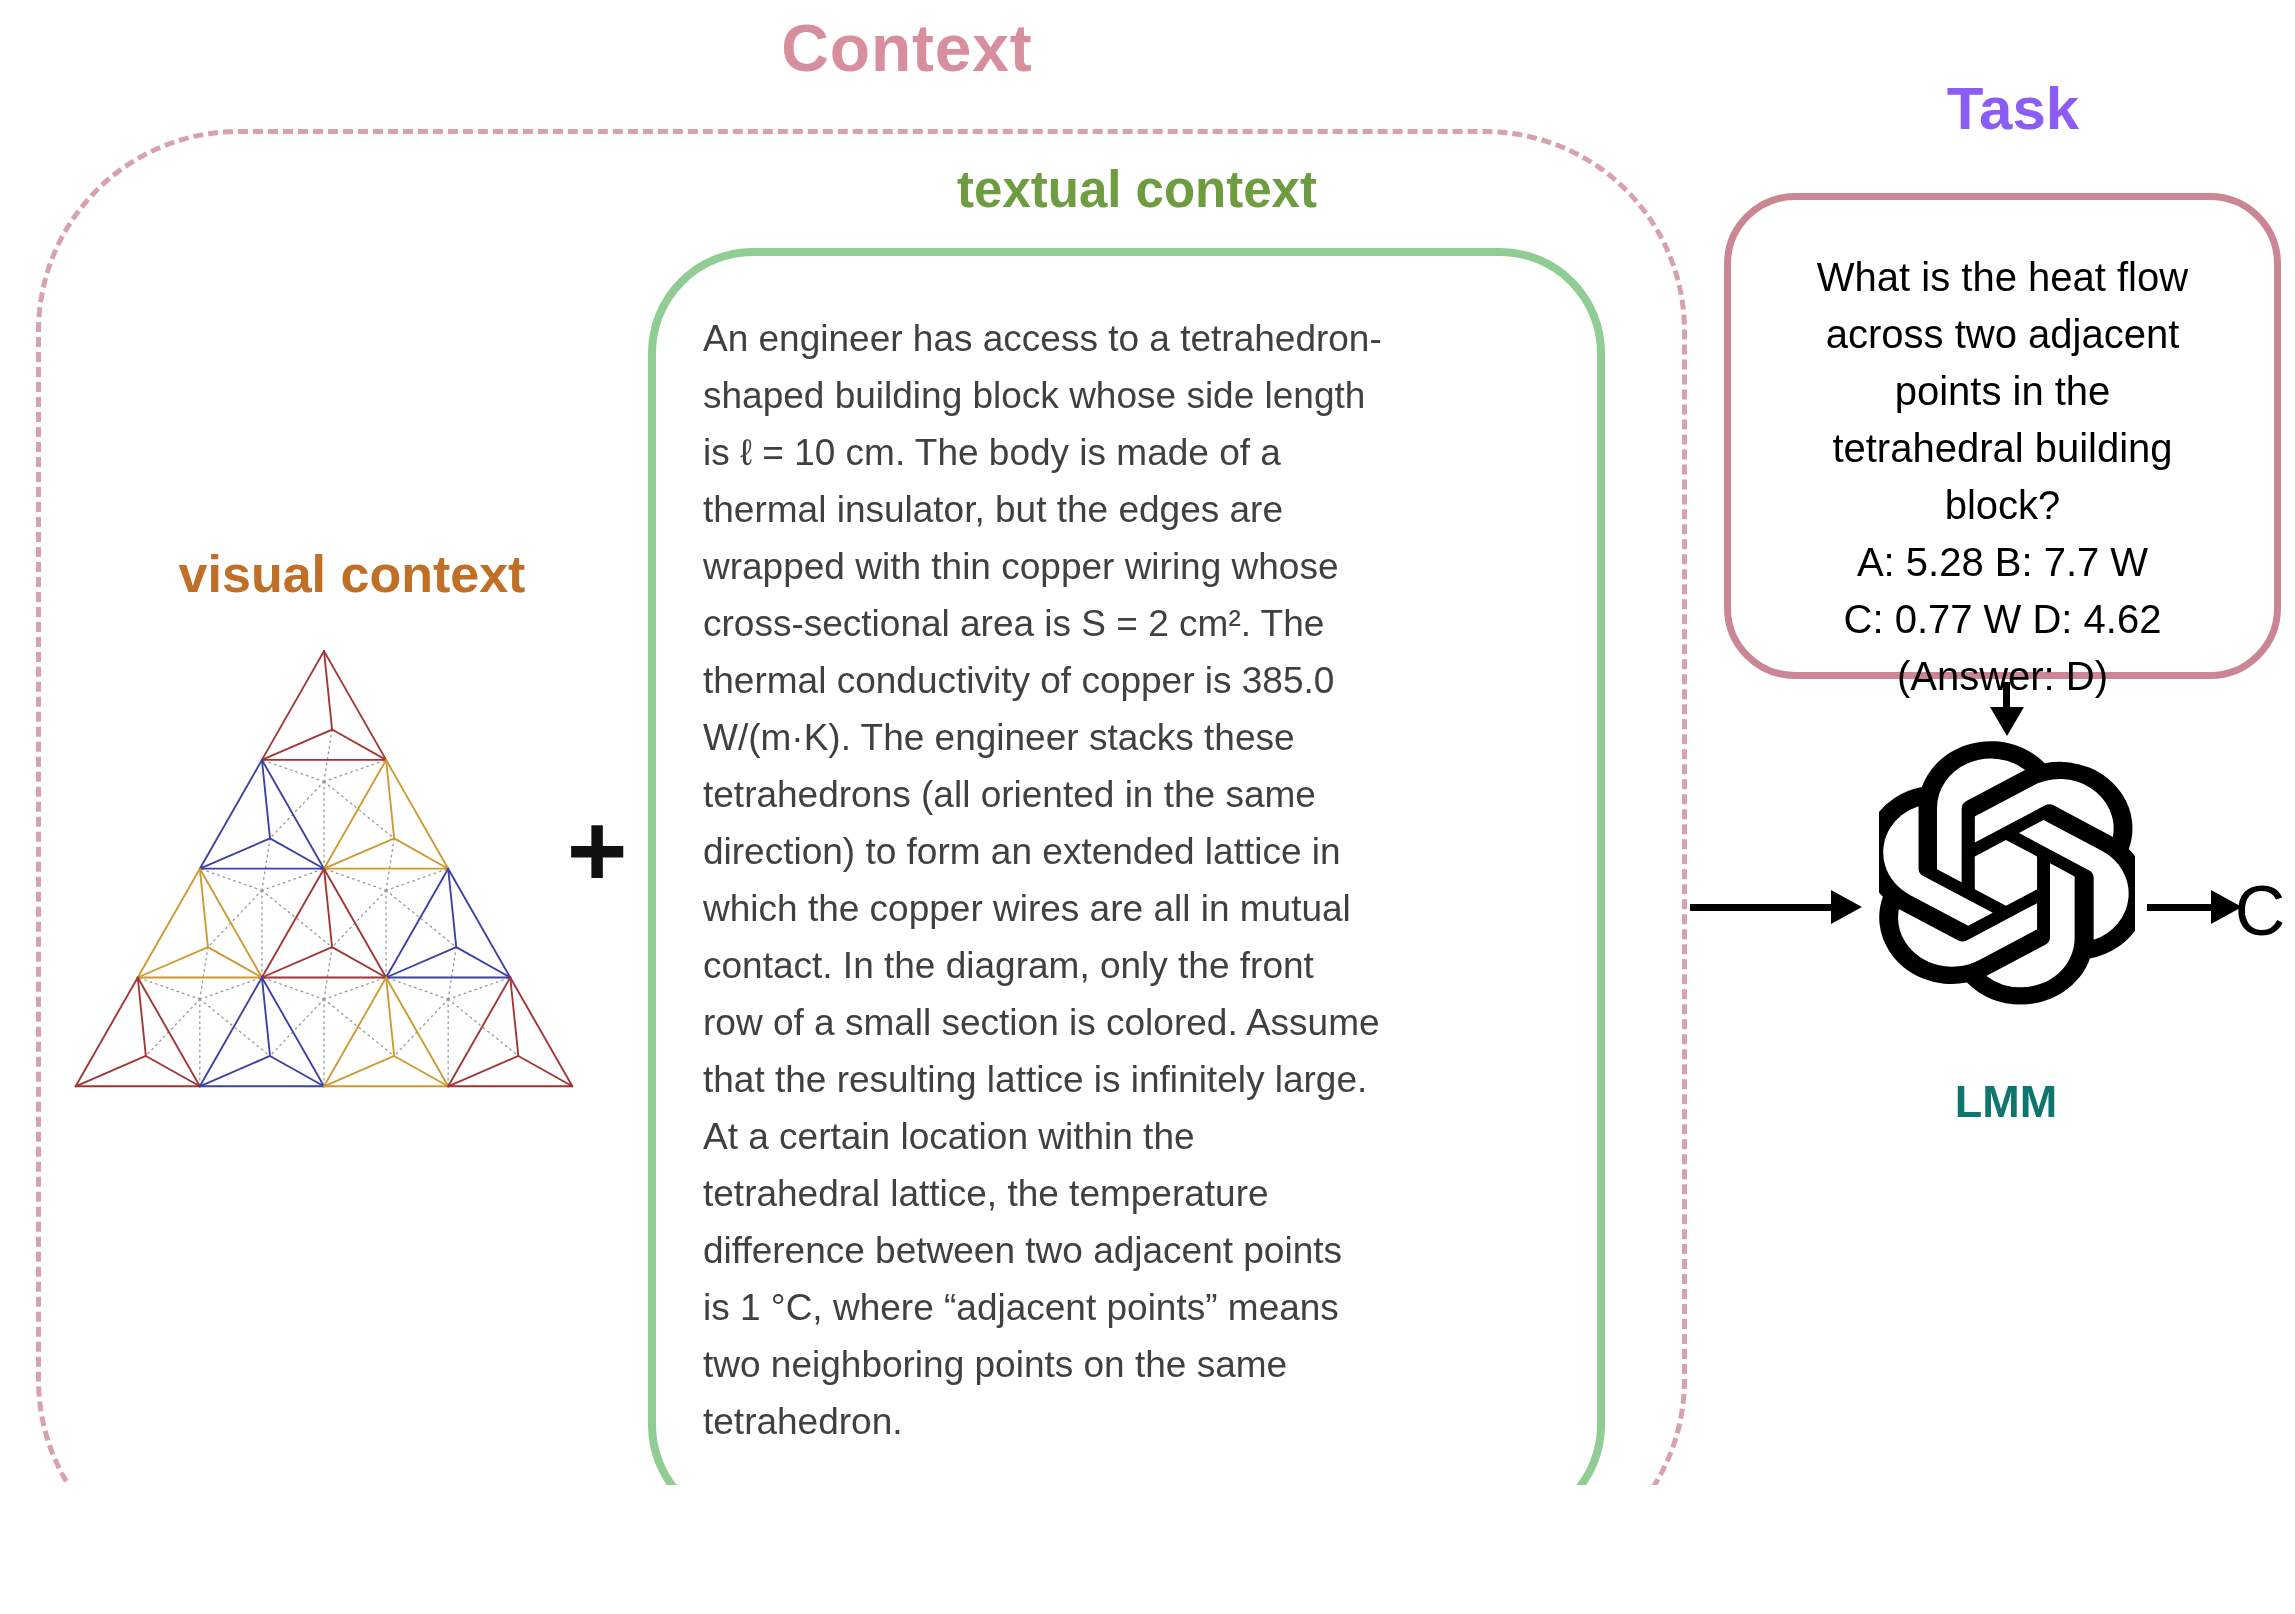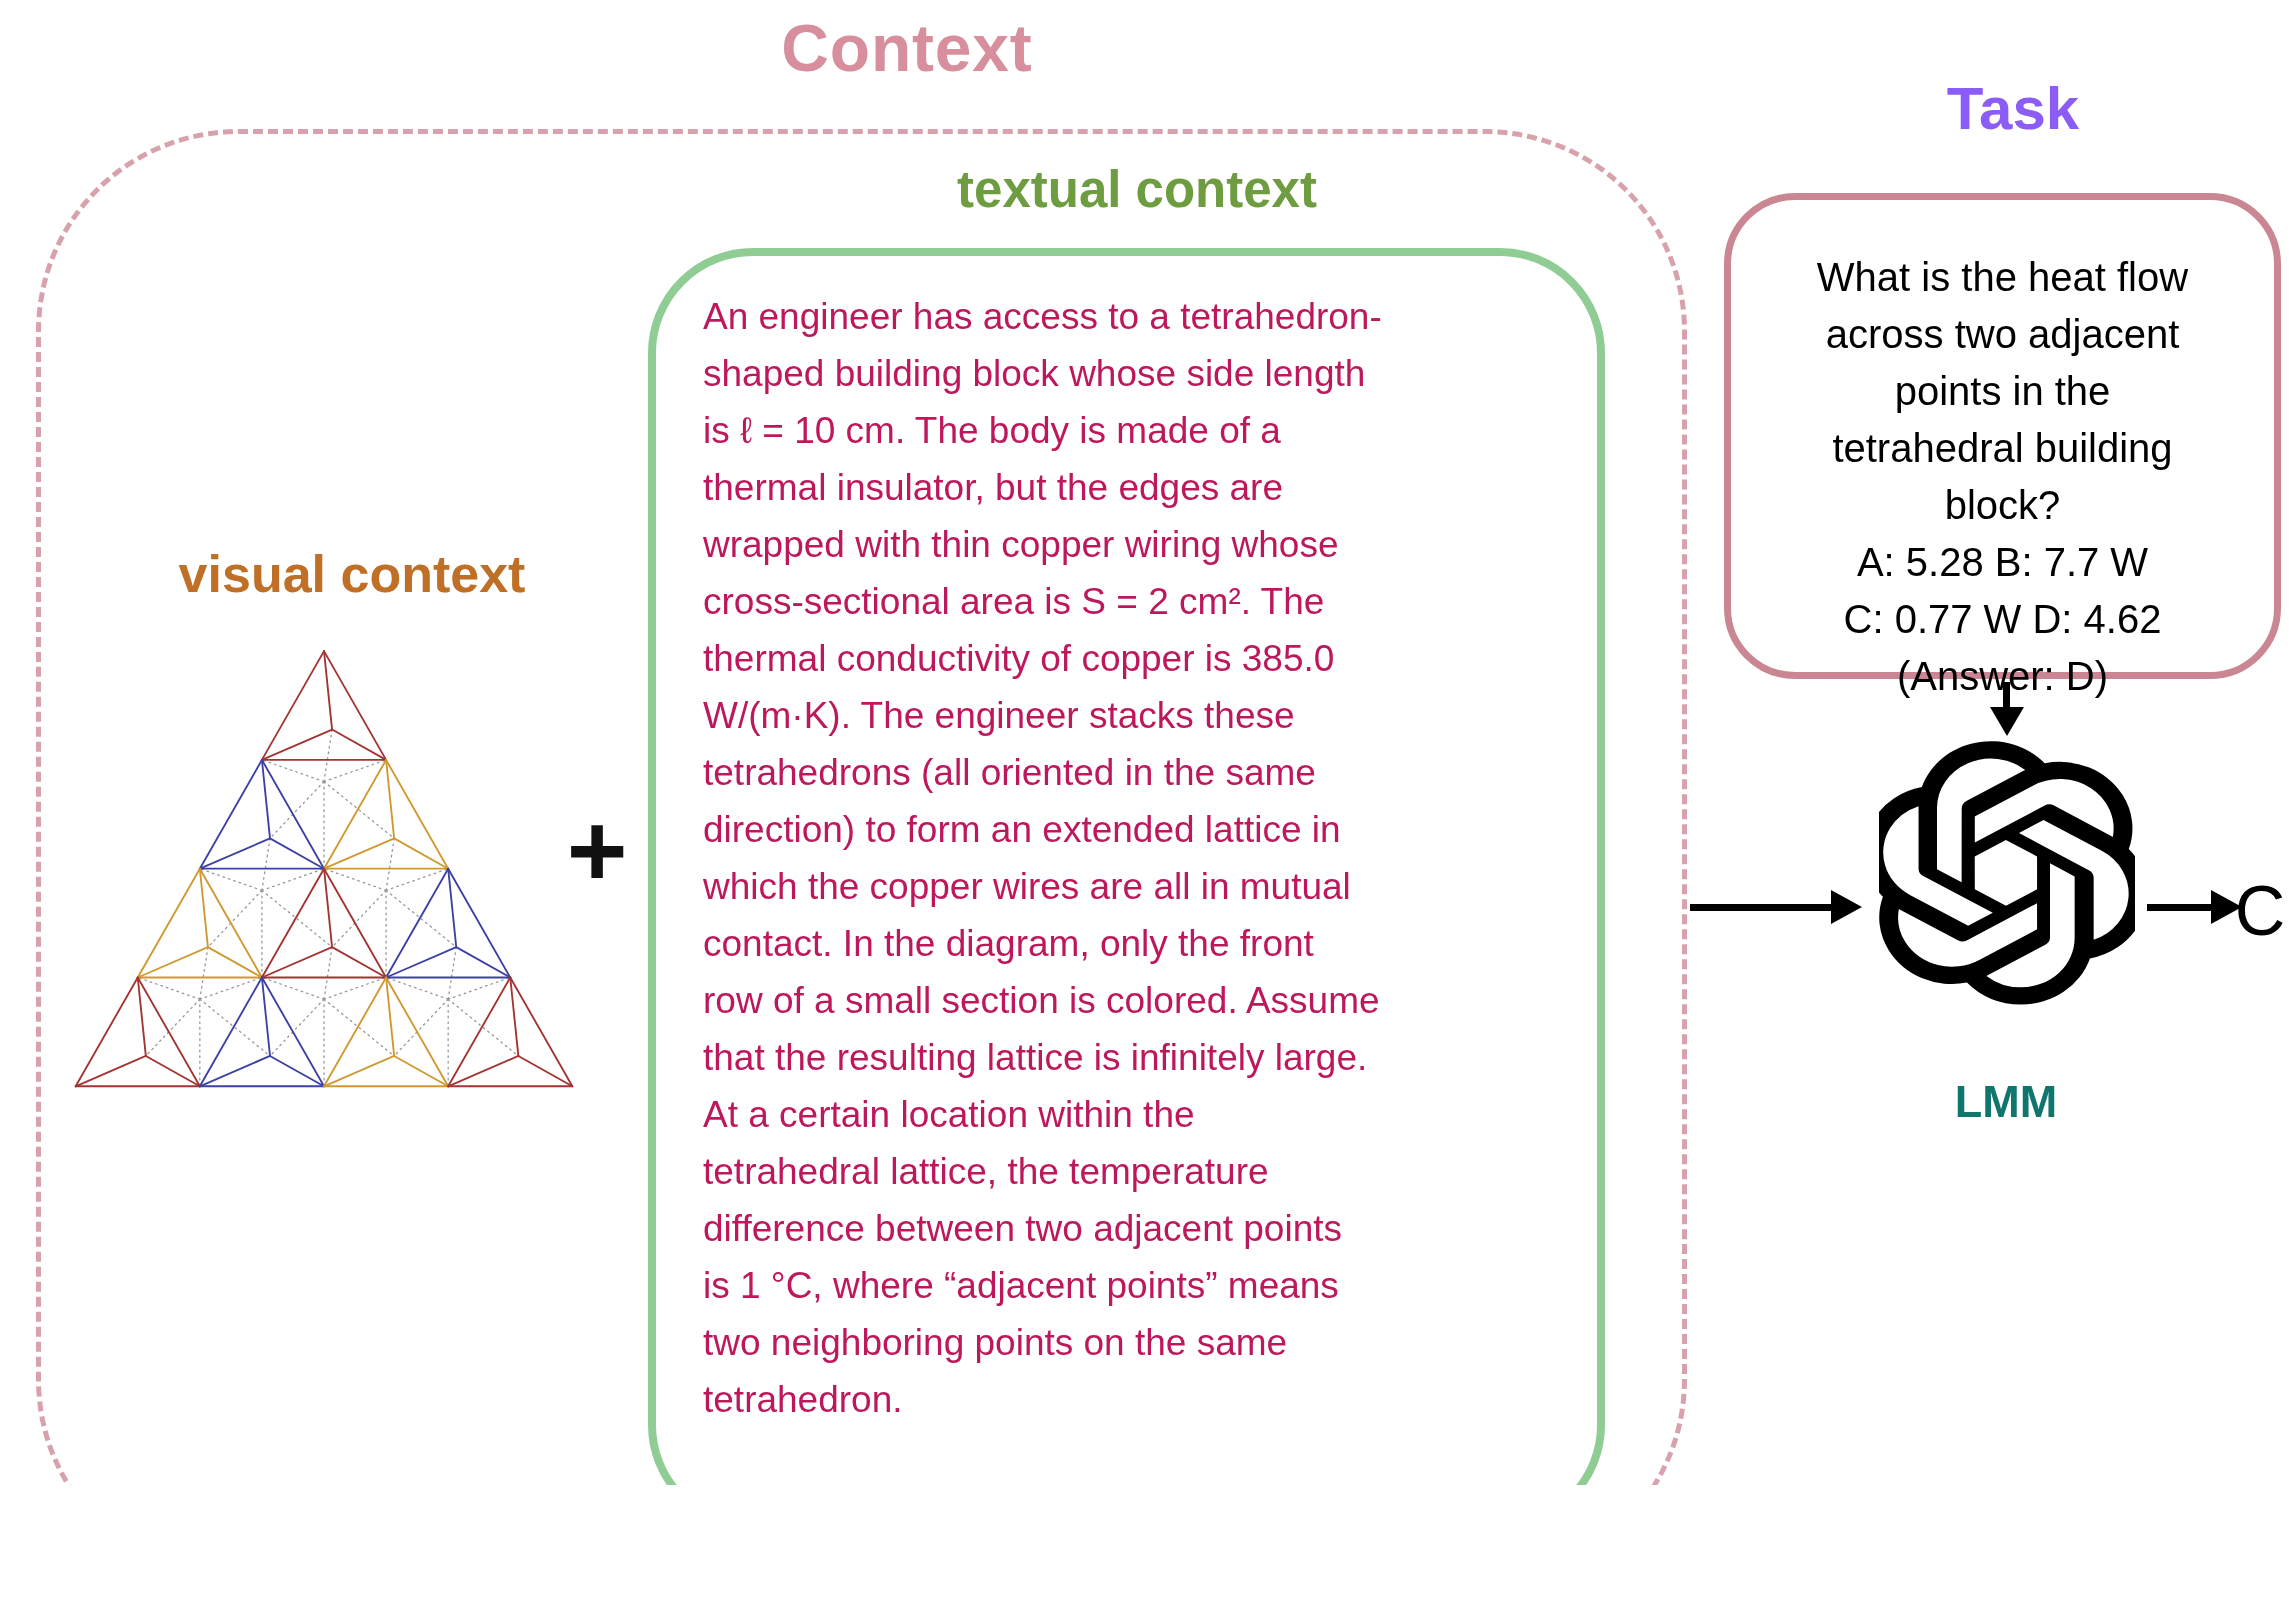--- a/index.html
+++ b/index.html
@@ -13,22 +13,22 @@
   .visual-label{left:352px;top:544px;font-size:52px;color:#bf6f26;text-align:right;}
   .lmm-label{left:2006px;top:1076px;font-size:45px;color:#0f766e;}
 
   .dashed-box{position:absolute;left:36px;top:129px;width:1651px;height:1453px;
     border:5.7px dashed #d8a2ac;border-radius:202px;box-sizing:border-box;}
   .green-box{position:absolute;left:648px;top:248px;width:957px;height:1282px;
     border:8px solid #8fcd95;border-radius:105px;box-sizing:border-box;}
   .task-box{position:absolute;left:1724px;top:193px;width:557px;height:486px;
     border:7.3px solid #ca8793;border-radius:71px;box-sizing:border-box;}
 
-  .paragraph{position:absolute;left:703px;top:288px;width:898px;
-    font-size:37px;line-height:57px;color:#be185d;white-space:pre-line;}
+  .paragraph{position:absolute;left:703px;top:310px;width:898px;
+    font-size:37px;line-height:57px;color:#404040;white-space:pre-line;}
   .task-text{position:absolute;left:1734px;top:209px;width:537px;
     font-size:40px;line-height:57px;color:#000;text-align:center;white-space:pre-line;margin-top:40px;}
 
   .plus-sign{position:absolute;left:597px;top:850px;transform:translate(-50%,-50%);
     font-size:104px;font-weight:bold;color:#111;}
   .answer-c{position:absolute;left:2260px;top:911px;transform:translate(-50%,-50%);
     font-size:70px;color:#000;}
 
   .lattice-svg{position:absolute;left:69px;top:643px;}
   .logo-svg{position:absolute;left:1879px;top:739px;}

